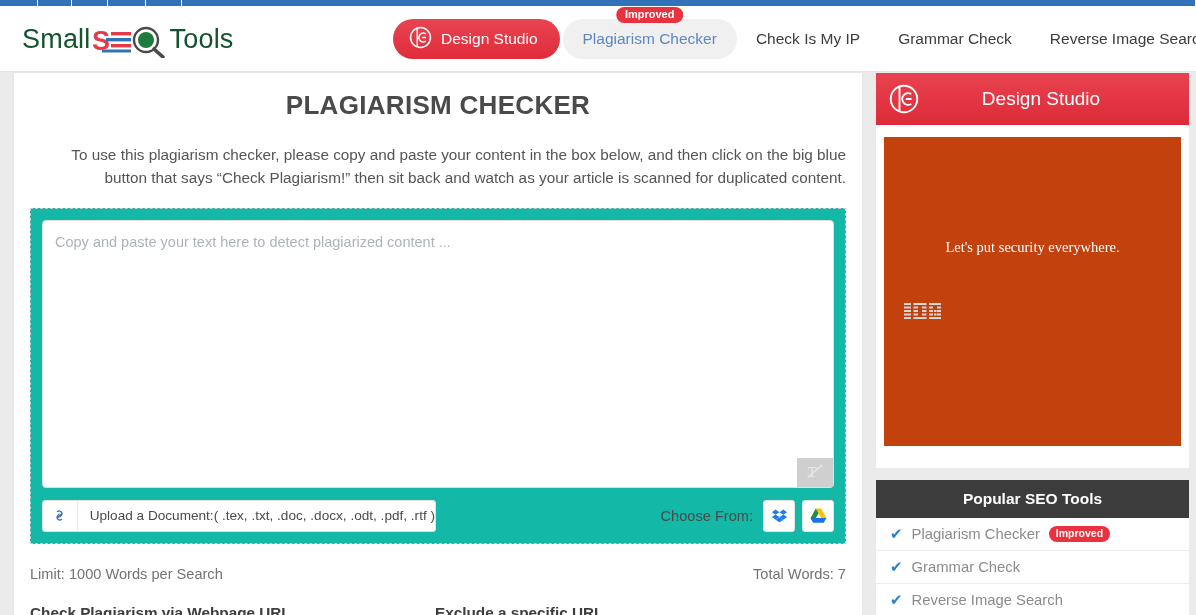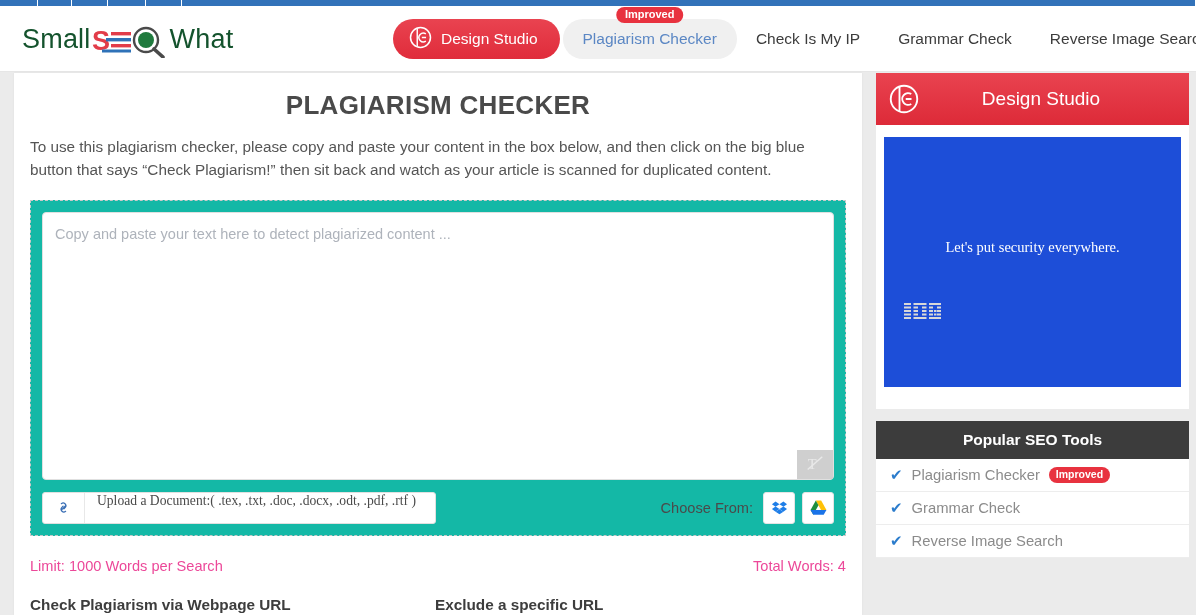--- a/index.html
+++ b/index.html
@@ -115,22 +115,22 @@
   
   #page-title {
     margin: 0; padding-top: 17px;
     text-align: center;
     font-size: 26px;
     font-weight: 600;
     letter-spacing: .3px;
     color: #4a4a4a;
   }
   #page-desc {
-    margin: 14px 16px 0;
-    text-align: left;
+    margin: 22px 16px 0;
+    text-align: right;
     font-size: 15.3px;
     line-height: 1.52;
     color: #555;
   }
 
   #editor-wrap {
     margin: 18px 16px 0;
     border: 1px dashed #c9c9c9;
     padding: 11px;
     background: #14b8a6;
@@ -156,27 +156,26 @@
     background: #cfcfcf;
     display: flex; align-items: center; justify-content: center;
   }
 
   #upload-row {
     margin-top: 12px;
     display: flex; align-items: center;
     justify-content: space-between;
   }
   #upload-control {
-    display: flex; 
+    display: flex; align-items: center;
     border: 1px solid #e0e0e0;
     border-radius: 3px;
     height: 32px;
     width: 394px;
     background: #fff;
-    font-family: Liberation Serif, serif;
   }
   #upload-control .link-icon {
     width: 42px; height: 100%;
     display: flex; align-items: center; justify-content: center;
     border-right: 1px solid #e8e8e8;
     color: #3a6fb5;
   }
   #upload-label {
     padding-left: 12px;
     font-size: 13.6px;
@@ -198,21 +197,21 @@
     background: #fff;
     display: flex; align-items: center; justify-content: center;
     cursor: pointer;
   }
 
   #limit-row {
     margin: 14px 16px 16px;
     display: flex; justify-content: space-between;
     align-items: flex-start;
     font-size: 14.6px;
-    color: #ec4899;
+    color: #737373;
     padding-top: 8px;
   }
   #url-row {
     margin: 22px 16px 0;
     display: flex;
     font-size: 15.3px;
     font-weight: 600;
     color: #3d3d3d;
   }
   #url-row .col-a { width: 405px; }
@@ -230,22 +229,22 @@
     flex: 1; text-align: center;
     font-size: 19px;
     padding-right: 26px;
   }
   #ad-slot {
     padding: 12px 8px 22px;
     background: #fff;
     display: flex; justify-content: center;
   }
   #ad-banner {
-    width: 299px; height: 250px;
-    background: #1d4ed8;
+    width: 299px; height: 309px;
+    background: #c2410c;
     position: relative;
     cursor: pointer;
   }
   #ad-text {
     position: absolute;
     top: 102px; left: 0; right: 0;
     text-align: center;
     color: #fff;
     font-family: "Liberation Serif", serif;
     font-size: 14.5px;
@@ -308,21 +307,21 @@
         <rect x="19" y="8" width="20" height="3.4" fill="#e23c49"></rect>
         <rect x="14" y="14" width="25" height="3.4" fill="#2f72b8"></rect>
         <rect x="19" y="20" width="20" height="3.4" fill="#e23c49"></rect>
         <rect x="10" y="25.5" width="29" height="3" fill="#2f72b8"></rect>
 
         <circle cx="54" cy="16" r="12" fill="none" stroke="#4a4a4a" stroke-width="2.4"></circle>
         <circle cx="54" cy="16" r="8" fill="#1f7a3d"></circle>
         <line x1="62" y1="25" x2="71" y2="33" stroke="#4a4a4a" stroke-width="3.6" stroke-linecap="round"></line>
       </svg>
     </span>
-    <span style="margin-left:-28px">What</span>
+    <span style="margin-left:-28px">Tools</span>
   </div>
 
   <nav id="main-nav">
 
     <div class="nav-pill primary">
       <span>
         <svg width="23" height="23" viewBox="0 0 24 24">
           <circle cx="12" cy="12" r="10.4" fill="none" stroke="#fff" stroke-width="1.6"></circle>
           <path d="M12 1.6 A10.4 10.4 0 0 0 12 22.4 Z" fill="#fff" opacity="0"></path>
           <line x1="8.6" y1="2.6" x2="8.6" y2="21.4" stroke="#fff" stroke-width="1.5"></line>
@@ -392,21 +391,21 @@
             <path d="M8.6 3 L2 15 L5.4 21 L12 9 Z" fill="#1e8e3e"></path>
             <path d="M2 15 L22 15 L18.6 21 L5.4 21 Z" fill="#1a73e8"></path>
           </svg>
         </div>
       </div>
     </div>
   </div>
 
   <div id="limit-row">
     <span>Limit: 1000 Words per Search</span>
-    <span>Total Words: 4</span>
+    <span>Total Words: 7</span>
   </div>
 
   <div id="url-row">
     <span class="col-a">Check Plagiarism via Webpage URL</span>
     <span>Exclude a specific URL</span>
   </div>
 </main>
 
 <aside id="sidebar">
 

